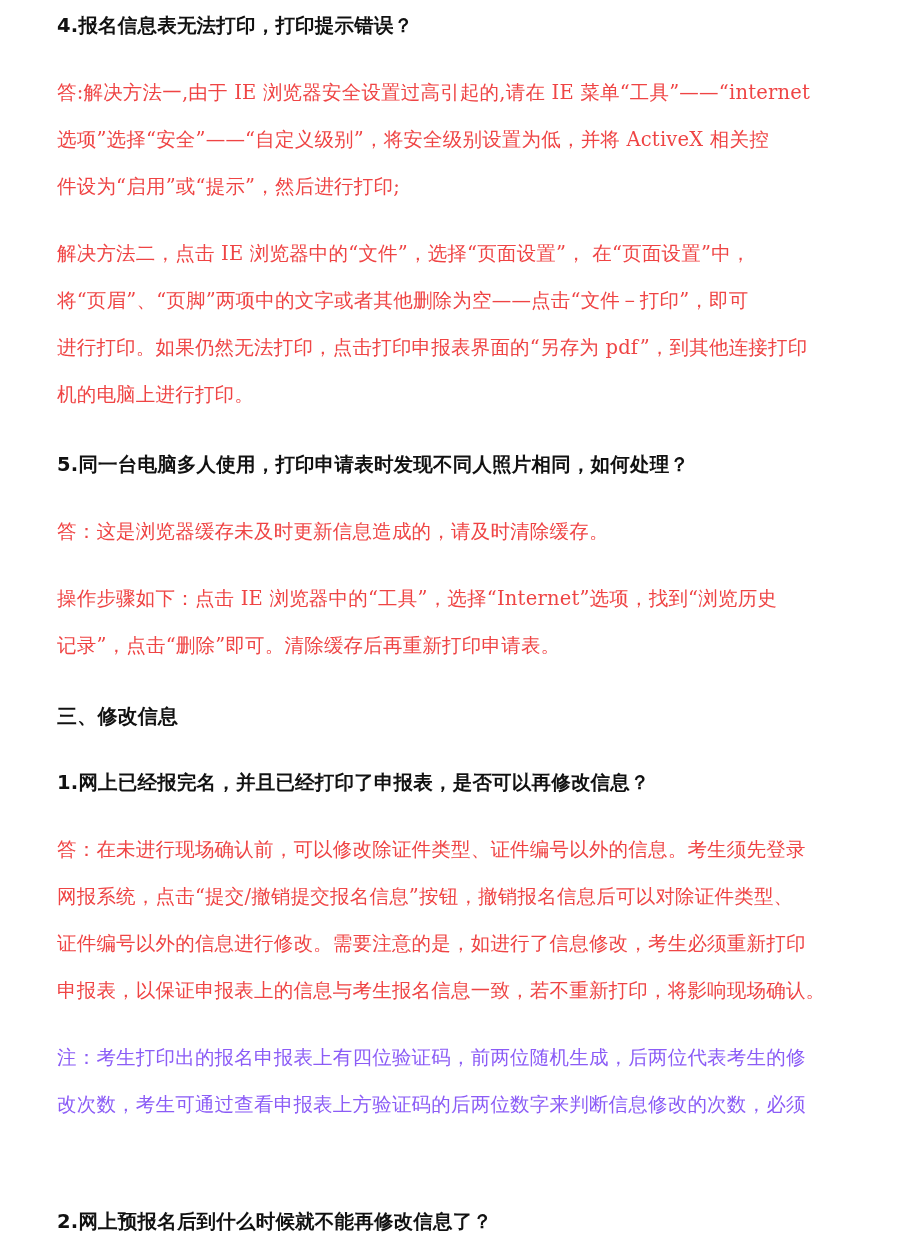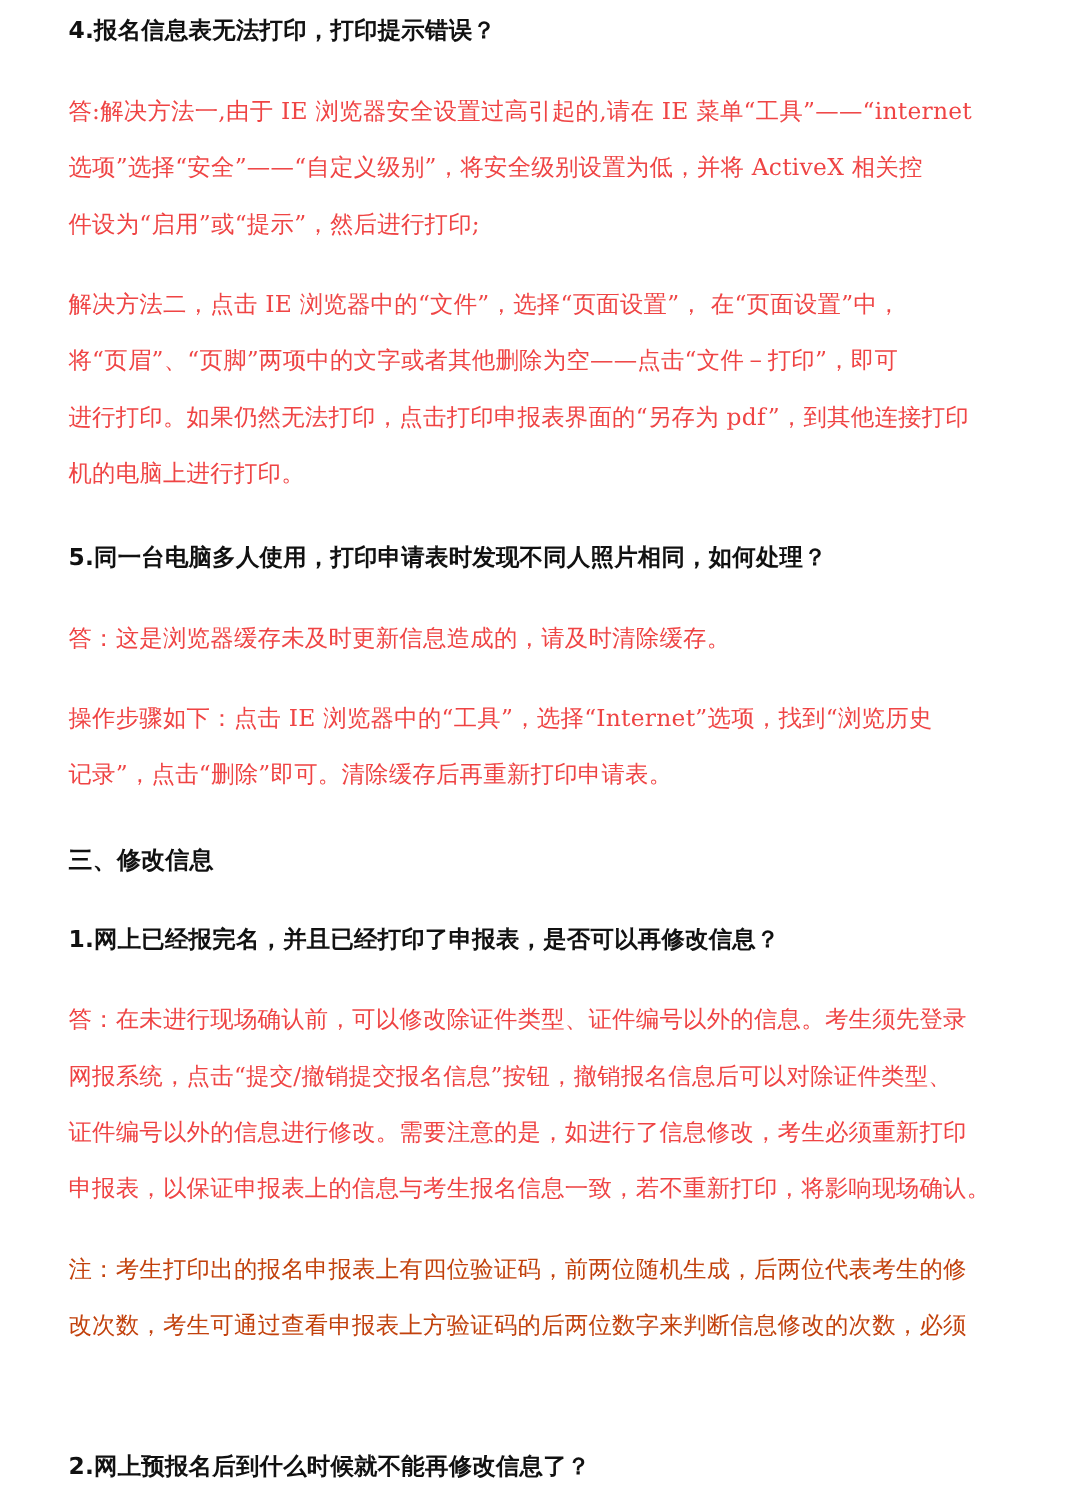--- a/index.html
+++ b/index.html
@@ -17,21 +17,21 @@
     }
     .heading {
       font-family: "DejaVu Sans", "Liberation Sans", sans-serif;
       font-weight: bold; font-size: 19.5px; color: #111111;
     }
     .section-title {
       font-family: "DejaVu Sans", "Liberation Sans", sans-serif;
       font-weight: bold; font-size: 20px; color: #111111;
     }
     .body-text { color: #ef4444; }
-    .note-text { color: #c2410c; }
+    .note-text { color: #8b5cf6; }
   </style>
 </head>
 <body>
 
 <div class="page">
 
   <div class="line heading" style="top:12px">4.报名信息表无法打印，打印提示错误？</div>
 
   <div class="line body-text" style="top:79px">答:解决方法一,由于 IE 浏览器安全设置过高引起的,请在 IE 菜单“工具”——“internet</div>
   <div class="line body-text" style="top:126px">选项”选择“安全”——“自定义级别”，将安全级别设置为低，并将 ActiveX 相关控</div>

